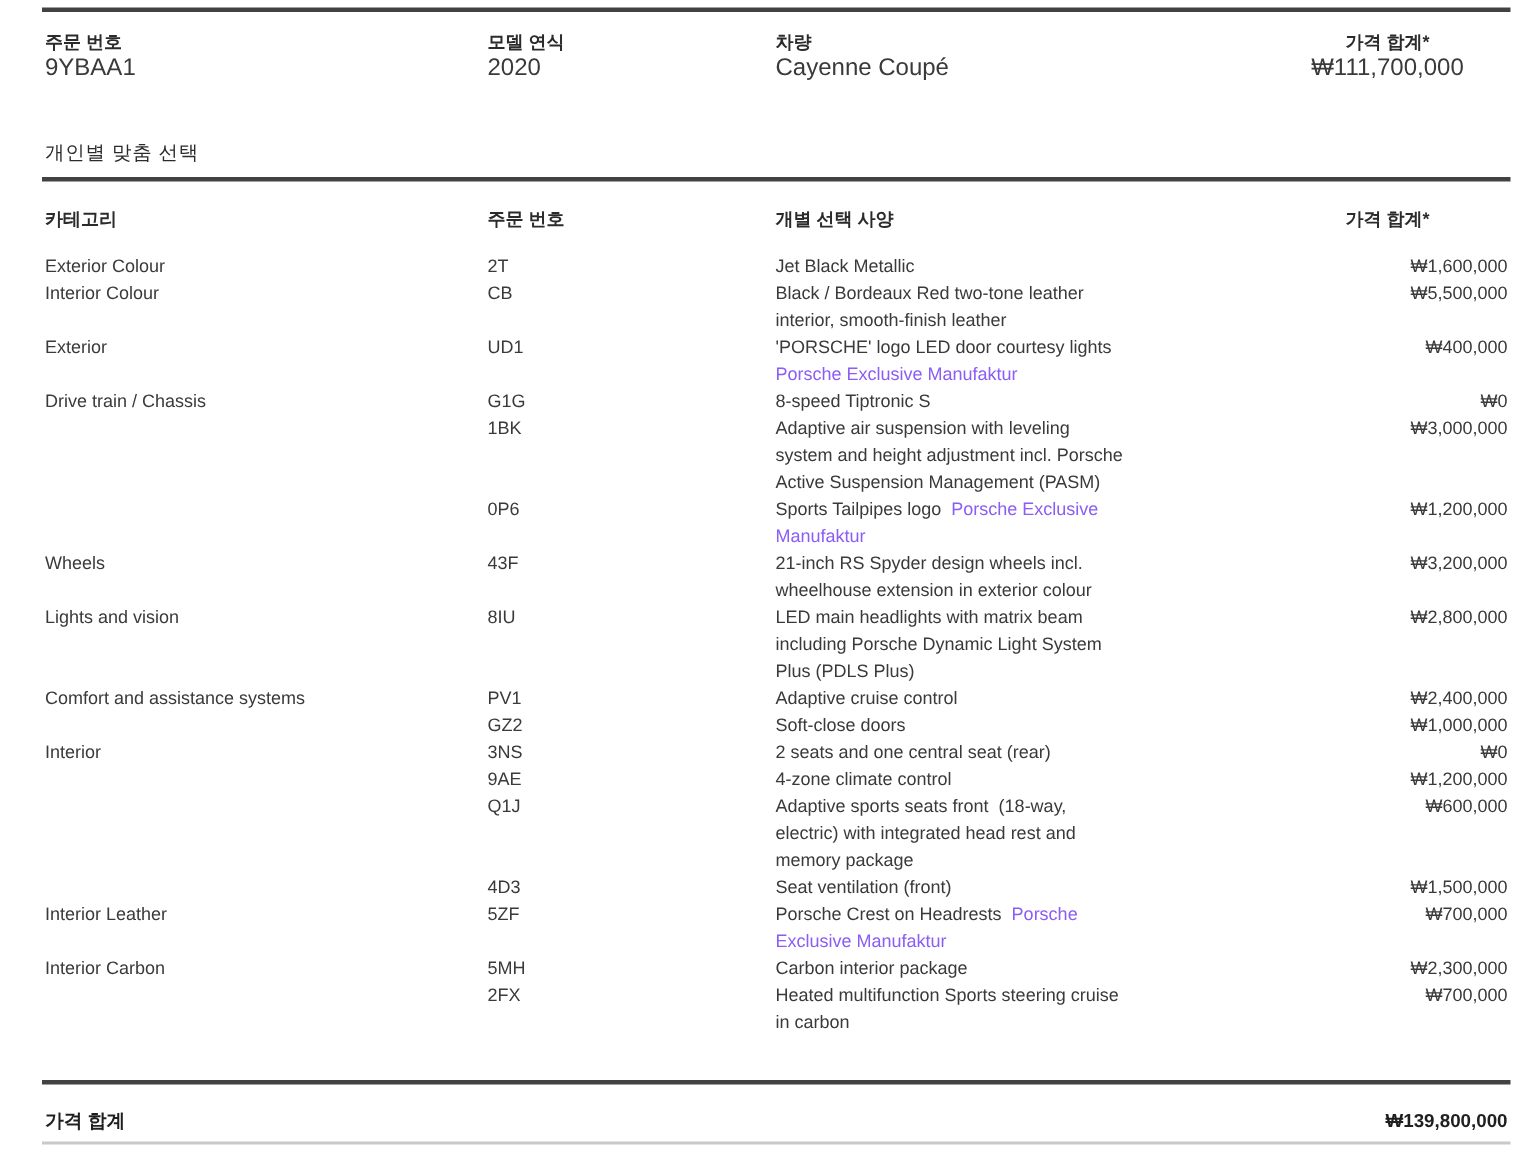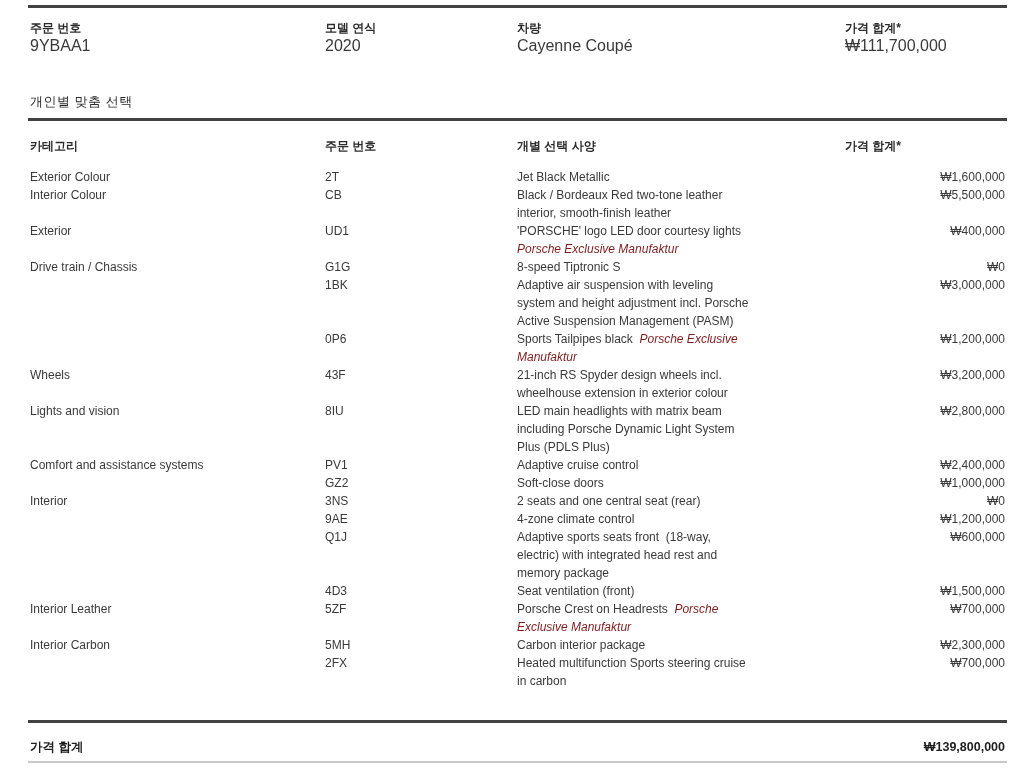--- a/index.html
+++ b/index.html
@@ -15,36 +15,36 @@
   .rule-top{top:5px;height:3px;}
   .rule-section{top:118px;height:3px;}
   .rule-footer{top:720px;height:3px;}
   .rule-bottom{top:761px;height:2px;background:#c9c9c9;}
 
   .grid4{display:grid;grid-template-columns:295px 192px 328px 160px;}
 
   .doc-header{position:absolute;left:30px;top:19px;width:975px;}
   .doc-header .label{font-weight:bold;font-size:12px;line-height:18px;color:#2b2b2b;}
   .doc-header .value{font-size:16px;line-height:18px;color:#3a3a3a;}
-  .ra{text-align:left;}
+  .ra{text-align:center;}
 
   .section-title{
     position:absolute;left:30px;top:93px;
     font-weight:normal;font-size:13px;color:#2b2b2b;letter-spacing:0.5px;
   }
 
   .table-header{position:absolute;left:30px;top:137px;width:975px;}
   .table-header .hcell{font-weight:bold;font-size:12px;line-height:18px;color:#2b2b2b;}
 
   .rows{position:absolute;left:30px;top:168px;width:975px;}
   .row{display:grid;grid-template-columns:295px 192px 328px 160px;}
   .cell{font-size:12px;line-height:18px;color:#3a3a3a;vertical-align:top;}
   .cell.price{text-align:right;}
   .line{white-space:pre;}
-  .manufaktur{font-style:italic;color:#7f1d1d;}
+  .manufaktur{color:#8b5cf6;}
 
   .footer-row{
     position:absolute;left:30px;top:738px;width:975px;
     display:flex;justify-content:space-between;
     font-weight:bold;font-size:12.5px;color:#1f1f1f;line-height:18px;
   }
 </style>
 </head>
 <body>
 
@@ -116,21 +116,21 @@
           <div class="line"><span>Adaptive air suspension with leveling</span></div>
           <div class="line"><span>system and height adjustment incl. Porsche</span></div>
           <div class="line"><span>Active Suspension Management (PASM)</span></div>
         </div>
         <div class="cell price">₩3,000,000</div>
       </div>
       <div class="row">
         <div class="cell cat"></div>
         <div class="cell code">0P6</div>
         <div class="cell desc">
-          <div class="line"><span>Sports Tailpipes black  </span><span class="manufaktur">Porsche Exclusive</span></div>
+          <div class="line"><span>Sports Tailpipes logo  </span><span class="manufaktur">Porsche Exclusive</span></div>
           <div class="line"><span class="manufaktur">Manufaktur</span></div>
         </div>
         <div class="cell price">₩1,200,000</div>
       </div>
       <div class="row">
         <div class="cell cat">Wheels</div>
         <div class="cell code">43F</div>
         <div class="cell desc">
           <div class="line"><span>21-inch RS Spyder design wheels incl.</span></div>
           <div class="line"><span>wheelhouse extension in exterior colour</span></div>

